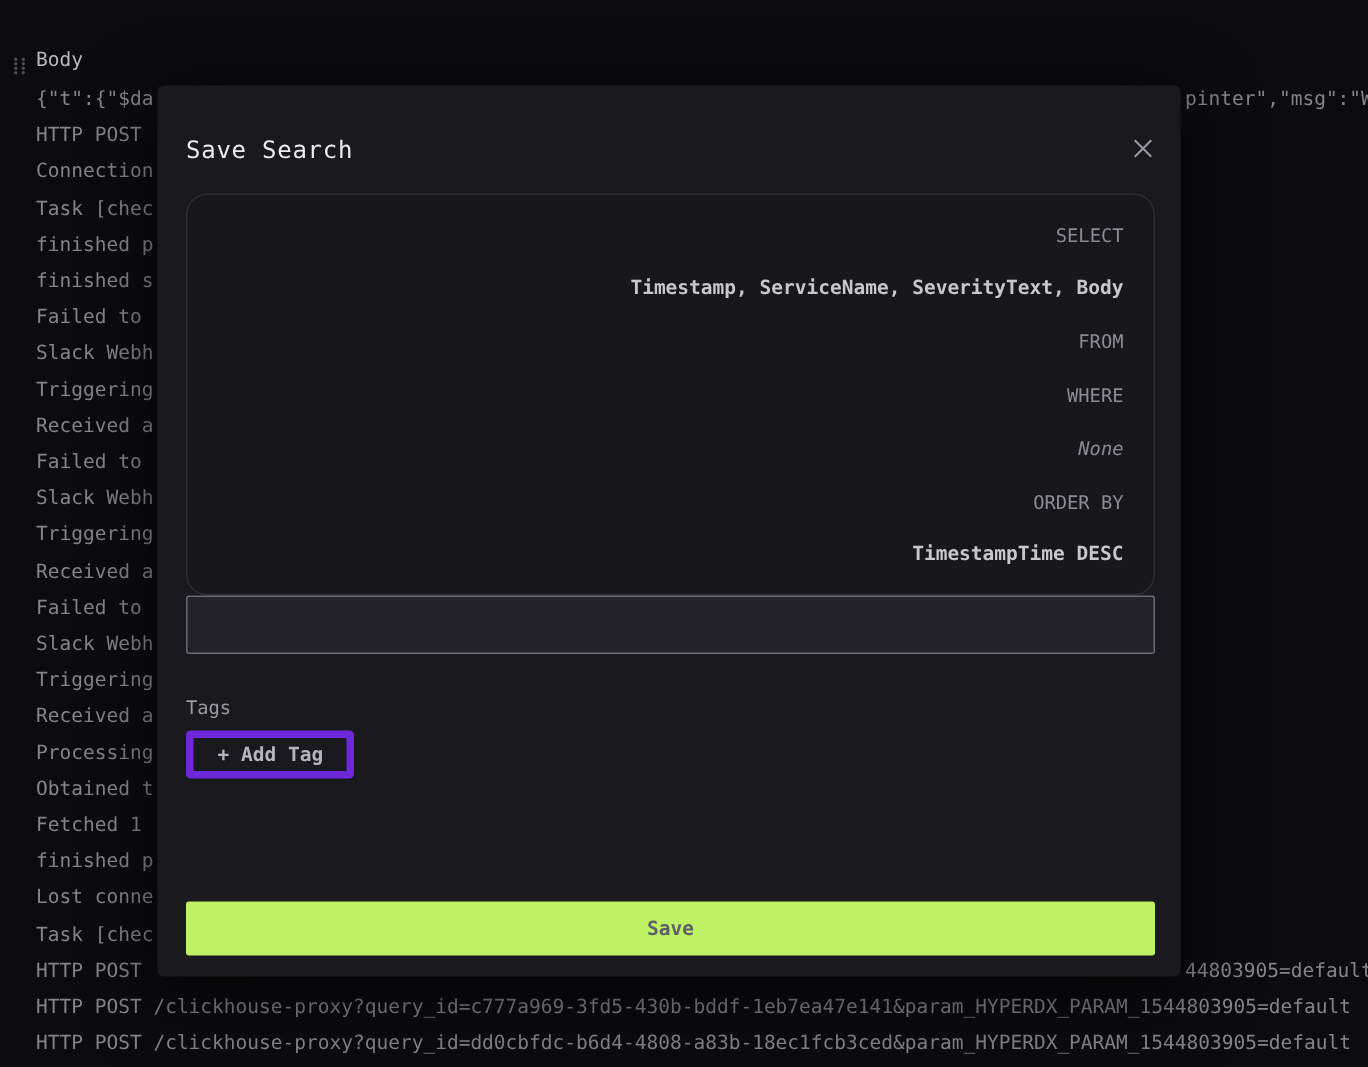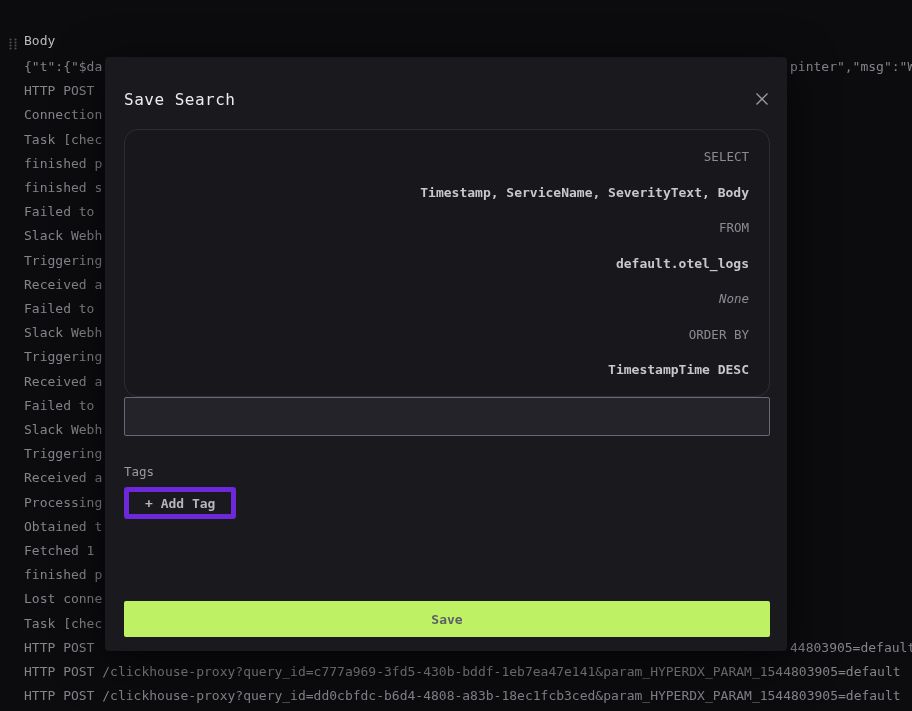--- a/index.html
+++ b/index.html
@@ -124,21 +124,21 @@
         <svg width="16" height="16" viewBox="0 0 16 16">
           <path d="M2.5 2.5 L13.5 13.5 M13.5 2.5 L2.5 13.5" stroke="#9b9ba1" stroke-width="1.3" fill="none"></path>
         </svg>
       </button>
     </div>
 
     <div class="query-box">
       <div class="q-label">SELECT</div>
       <div class="q-value">Timestamp, ServiceName, SeverityText, Body</div>
       <div class="q-label">FROM</div>
-      <div class="q-value">default.otel_logs</div>
+      <div class="q-label">WHERE</div>
       <div class="q-none">None</div>
       <div class="q-label">ORDER BY</div>
       <div class="q-value">TimestampTime DESC</div>
     </div>
 
     <input class="name-input" type="text" value="" style="">
 
     <div class="field-label">Tags</div>
     <button class="add-tag-btn">+ Add Tag</button>
 

